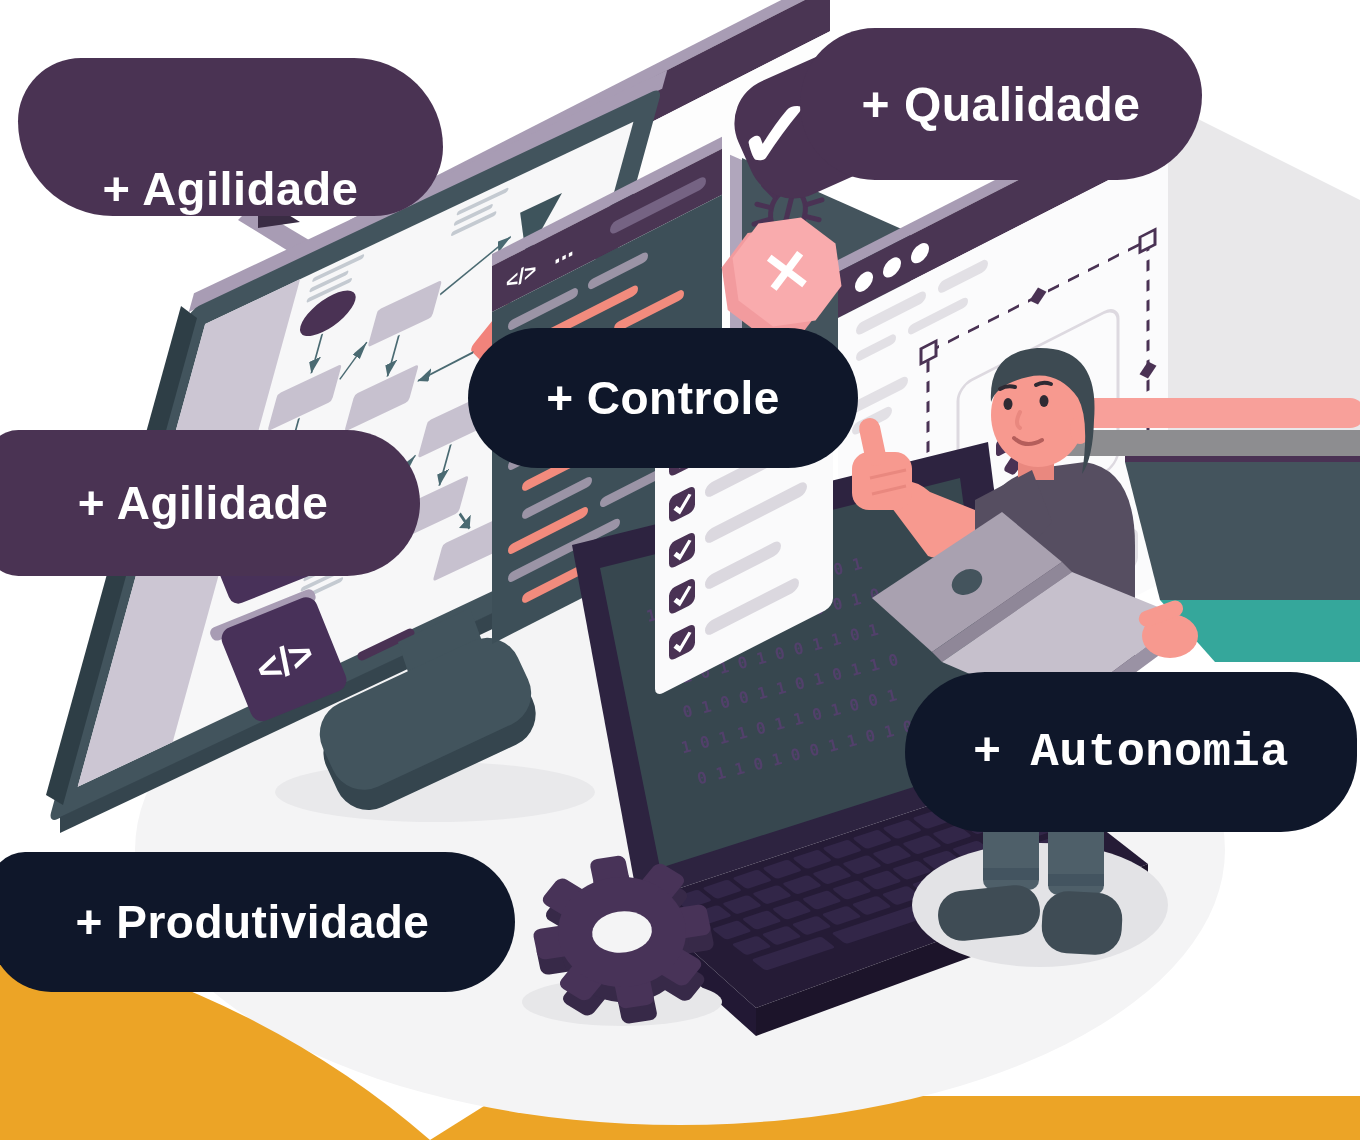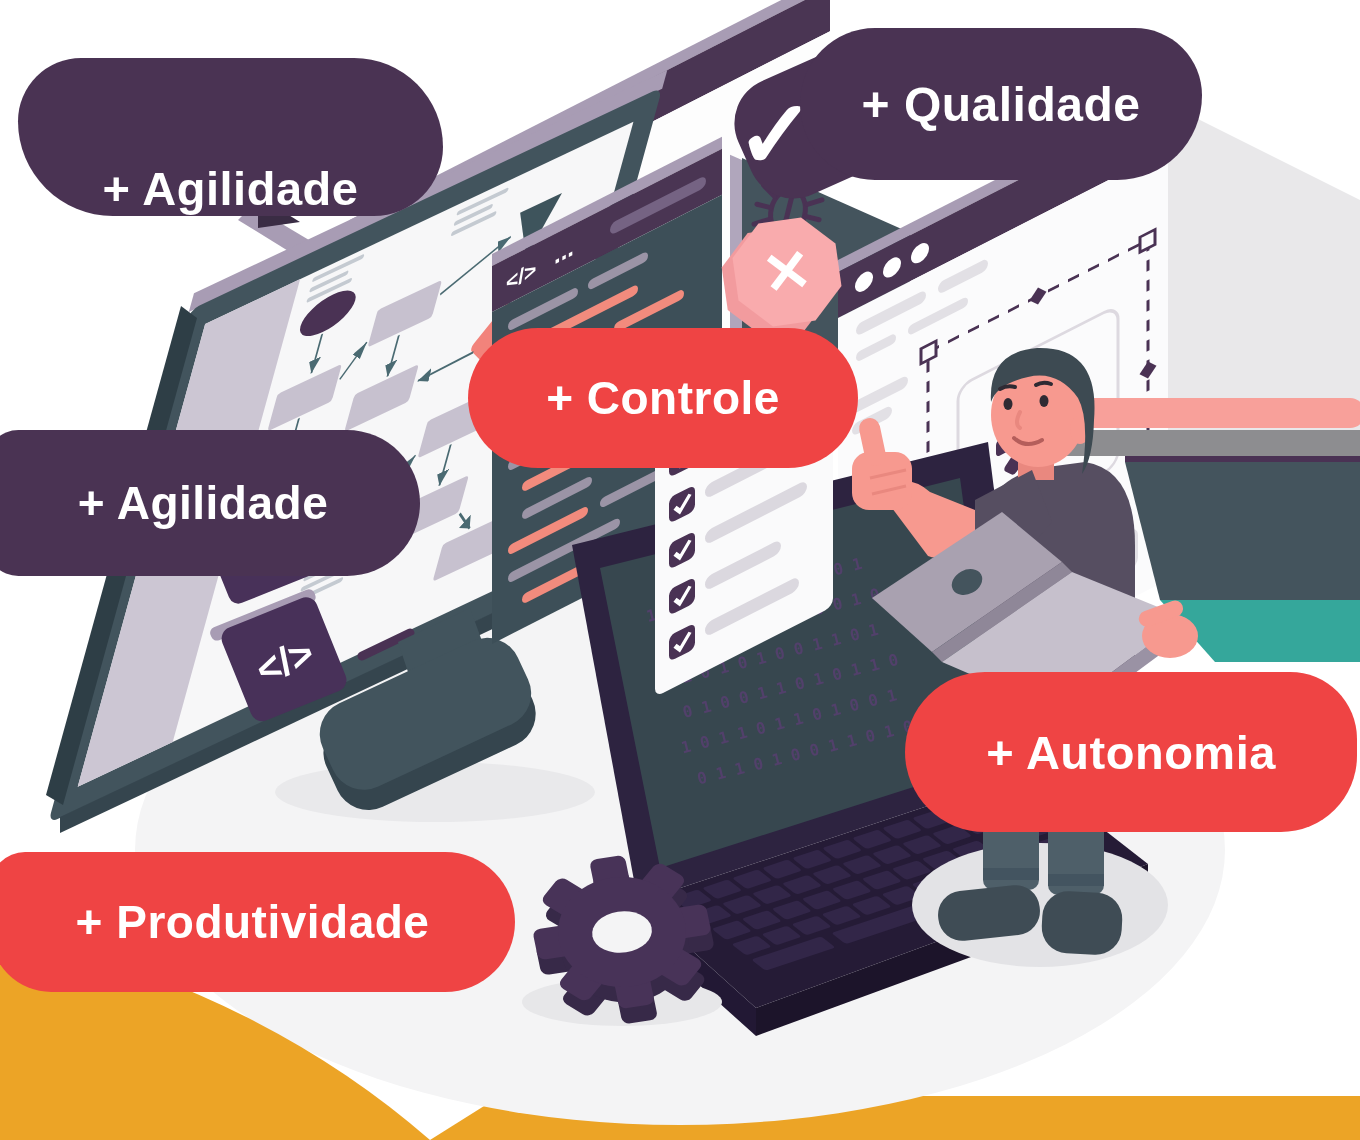--- a/index.html
+++ b/index.html
@@ -2,26 +2,26 @@
 <html><head>
 <meta charset="utf-8">
 <style>
   html,body{margin:0;padding:0;background:#fff;}
   .stage{position:relative;width:1360px;height:1140px;background:#ffffff;overflow:hidden;
          font-family:"Liberation Sans",sans-serif;}
   .scene-svg{position:absolute;left:0;top:0;width:1360px;height:1140px;}
   .badge{position:absolute;display:flex;align-items:center;justify-content:center;
          color:#fff;font-weight:bold;letter-spacing:.5px;white-space:nowrap;}
   .badge-purple{background:#4A3353;}
-  .badge-orange{background:#ef4444;}
+  .badge-orange{background:#0f172a;}
   #badge-agilidade{left:18px;top:58px;width:425px;height:158px;border-radius:64px 90px 70px 96px;font-size:47px;align-items:flex-end;}
   #badge-qualidade{left:800px;top:28px;width:402px;height:152px;border-radius:78px 70px 88px 78px;font-size:48px;}
   #badge-controle{left:468px;top:328px;width:390px;height:140px;border-radius:72px;font-size:46px;}
   #badge-economia{left:-14px;top:430px;width:434px;height:146px;border-radius:40px 90px 90px 40px;font-size:46px;}
-  #badge-autonomia{left:905px;top:672px;width:452px;height:160px;border-radius:84px 70px 80px 84px;font-size:47px;}
+  #badge-autonomia{left:905px;top:672px;width:452px;height:160px;border-radius:84px 70px 80px 84px;font-size:47px;font-family:Liberation Mono, monospace;}
   #badge-produtividade{left:-10px;top:852px;width:525px;height:140px;border-radius:40px 80px 80px 70px;font-size:46px;}
 </style>
 </head>
 <body>
 
 <div class="stage">
 
 <svg class="scene-svg" viewBox="0 0 1360 1140">
   <defs>
     <marker id="arr" markerWidth="8" markerHeight="8" refX="6" refY="3" orient="auto">

